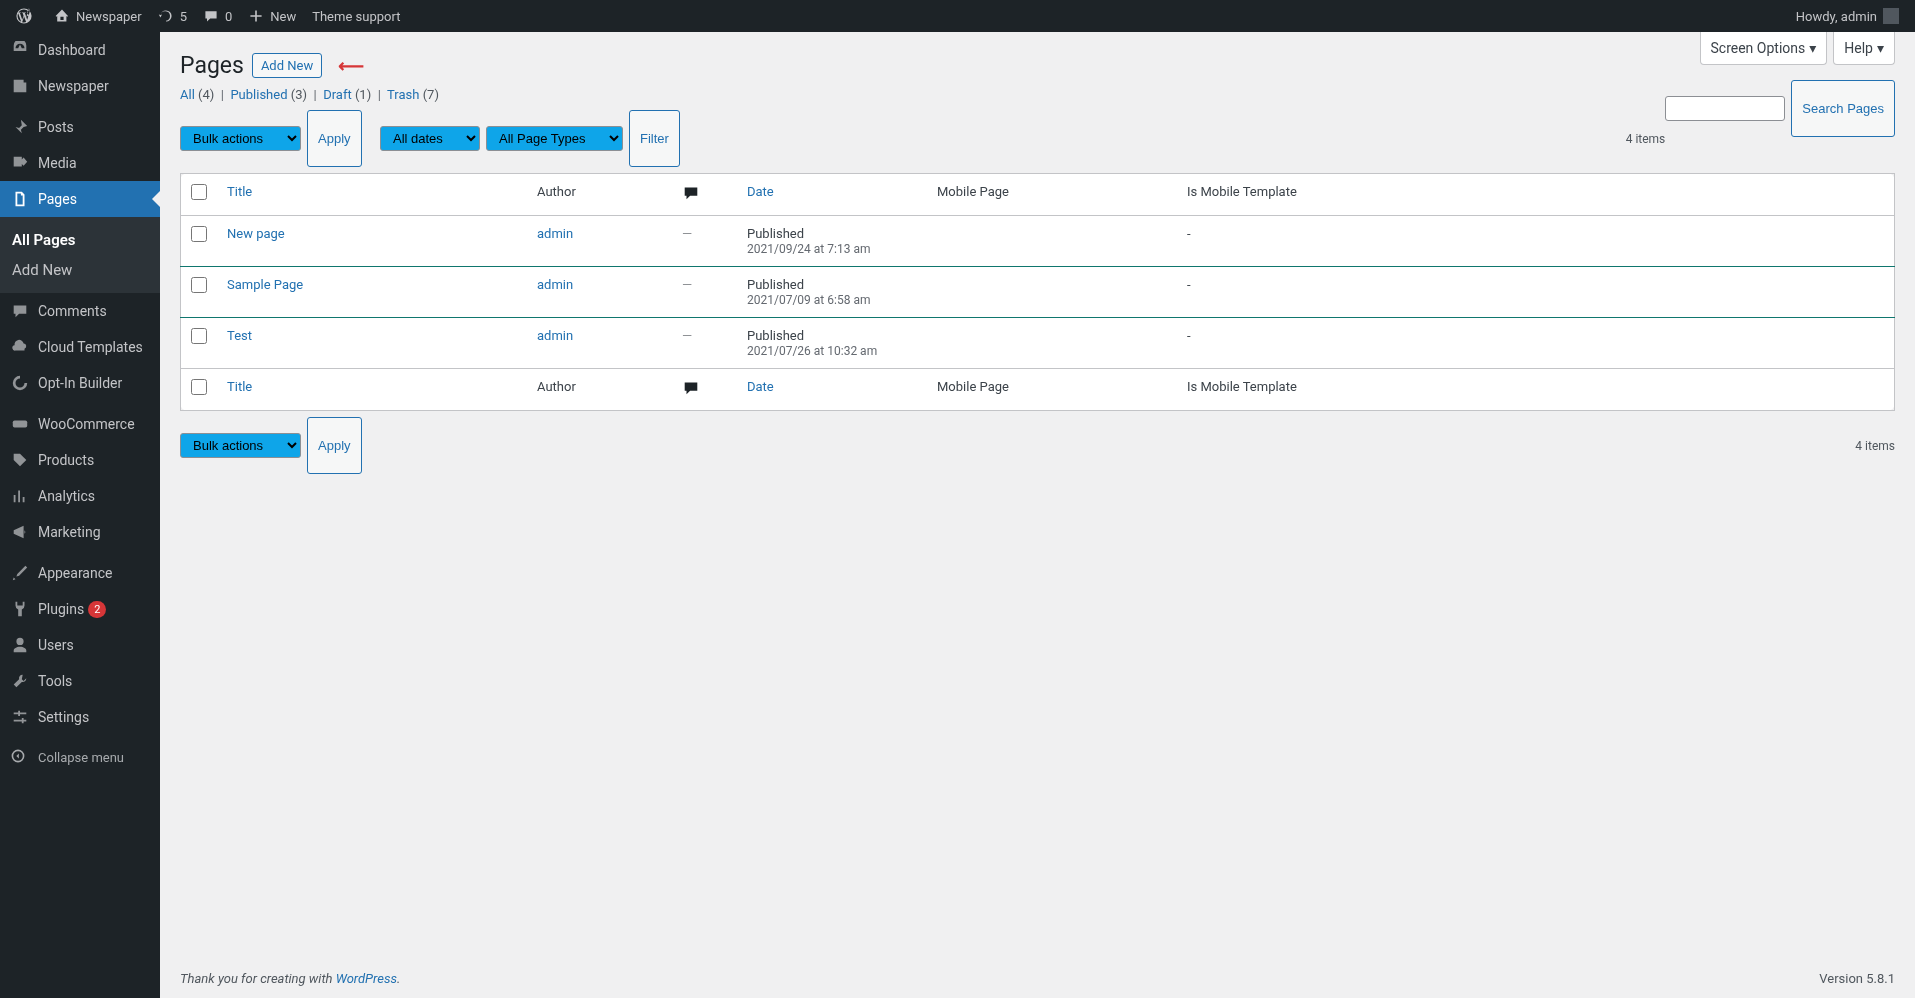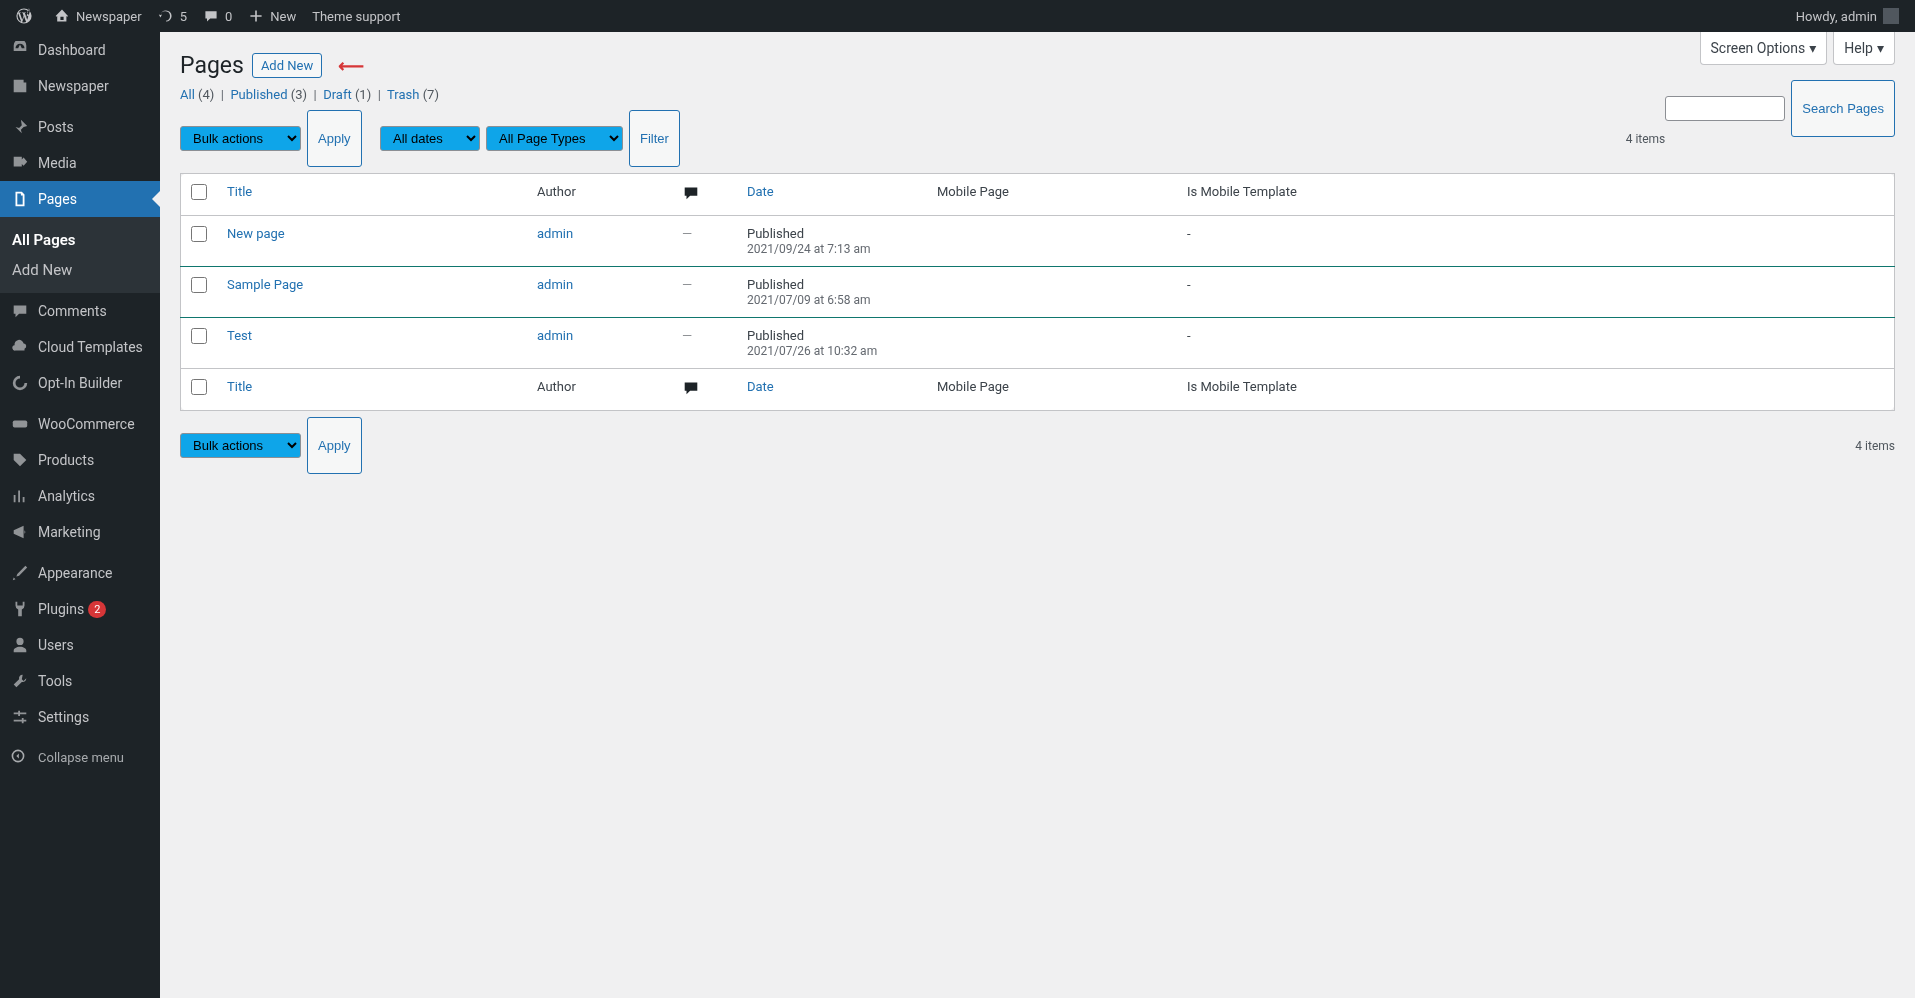--- a/index.html
+++ b/index.html
@@ -428,13 +428,17 @@
       </tfoot>
     </table>
 
     <div class="tablenav">
       <select><option>Bulk actions</option></select>
       <button class="button-sec">Apply</button>
       <span class="items-count">4 items</span>
     </div>
   </div>
 
+  <div class="footer">
+    <span><span>Thank you for creating with </span><a>WordPress</a>.</span>
+    <span class="version">Version 5.8.1</span>
+  </div>
 </div>
 
 </body></html>

